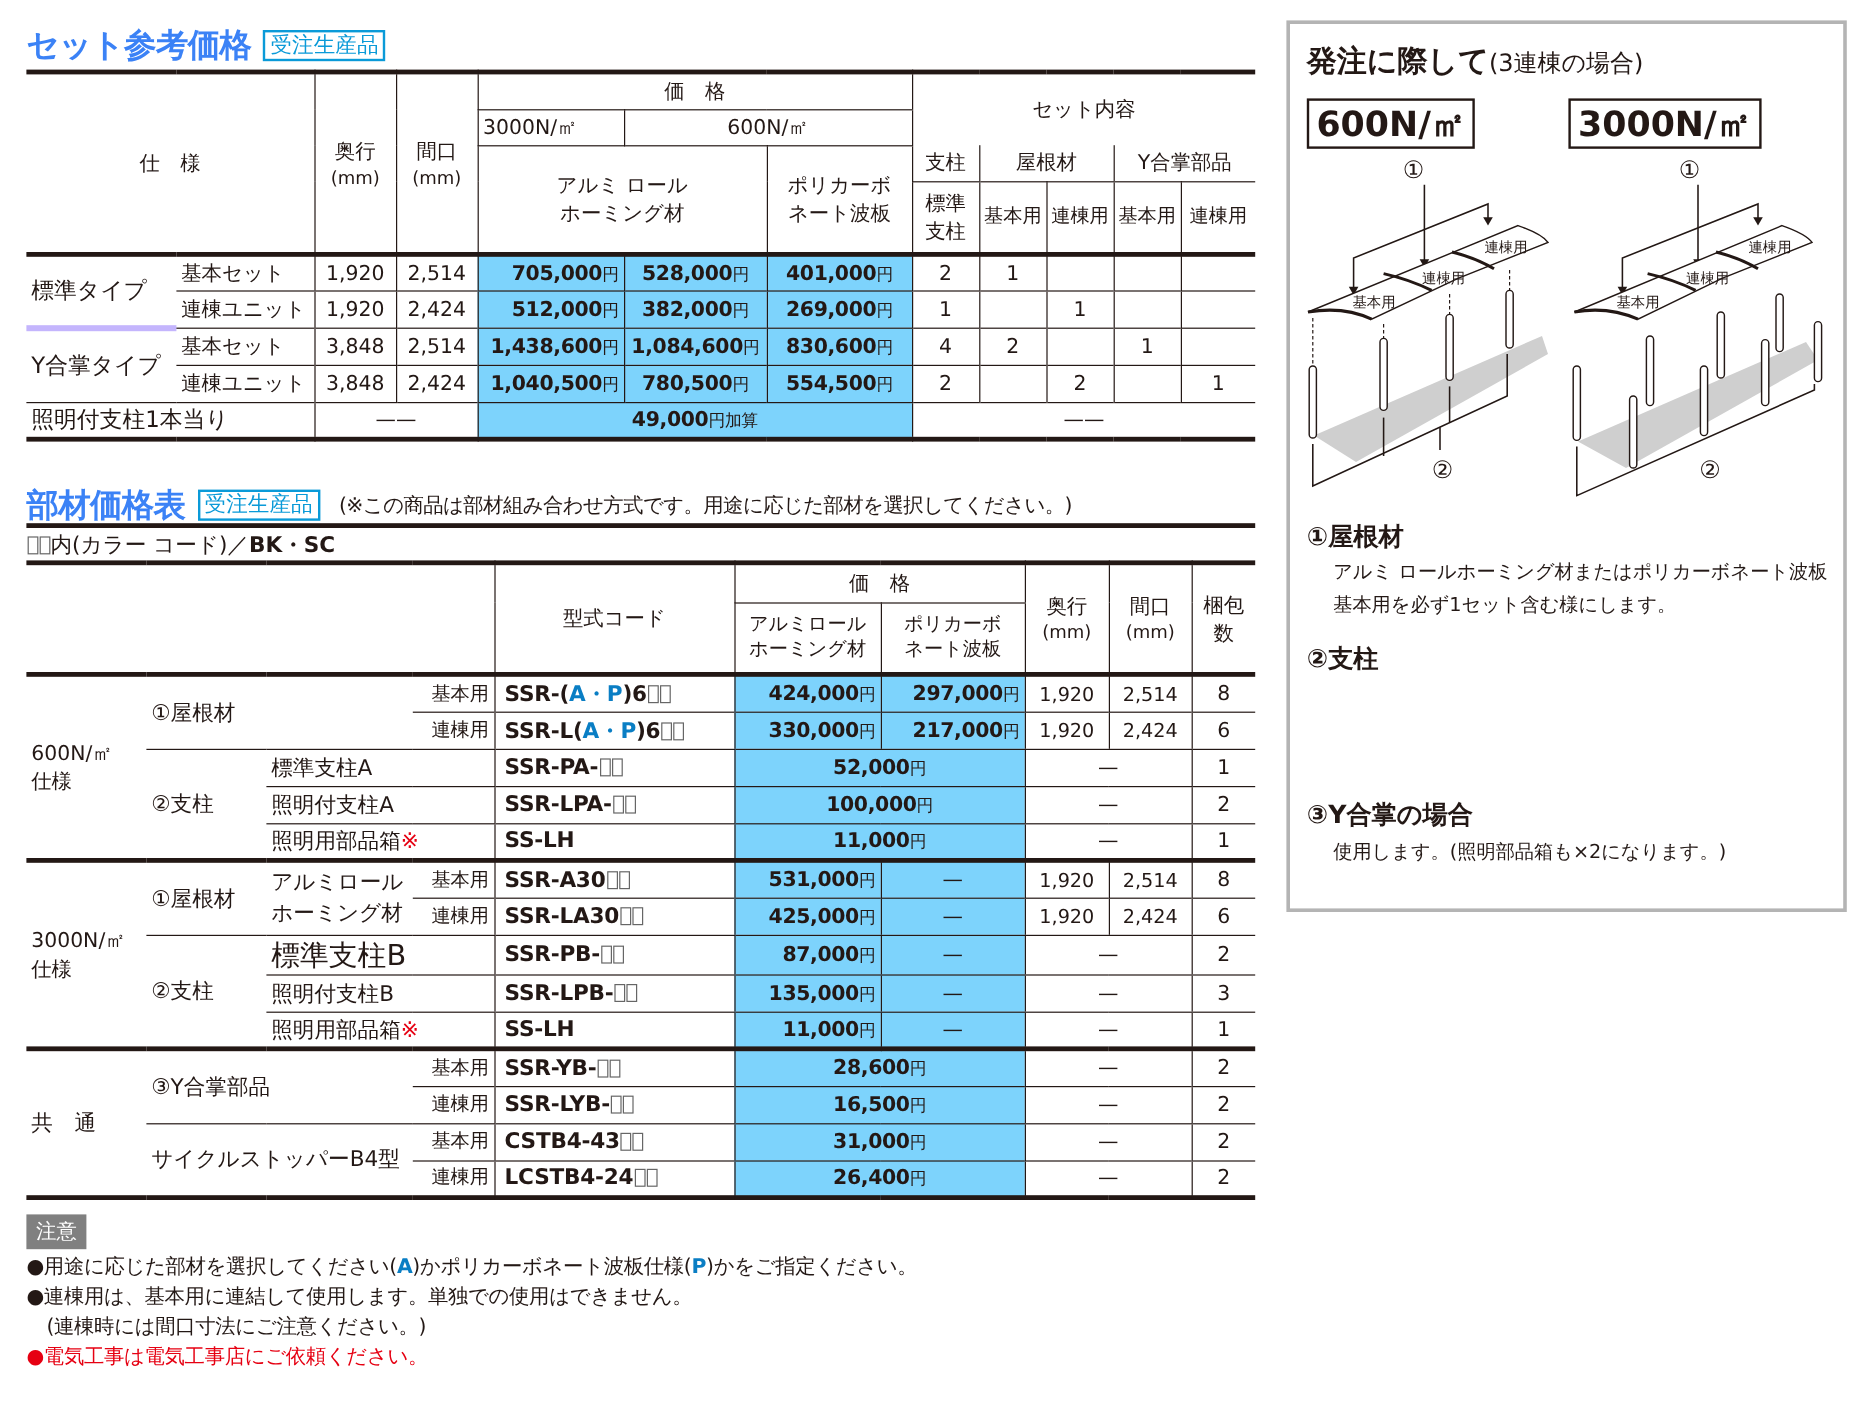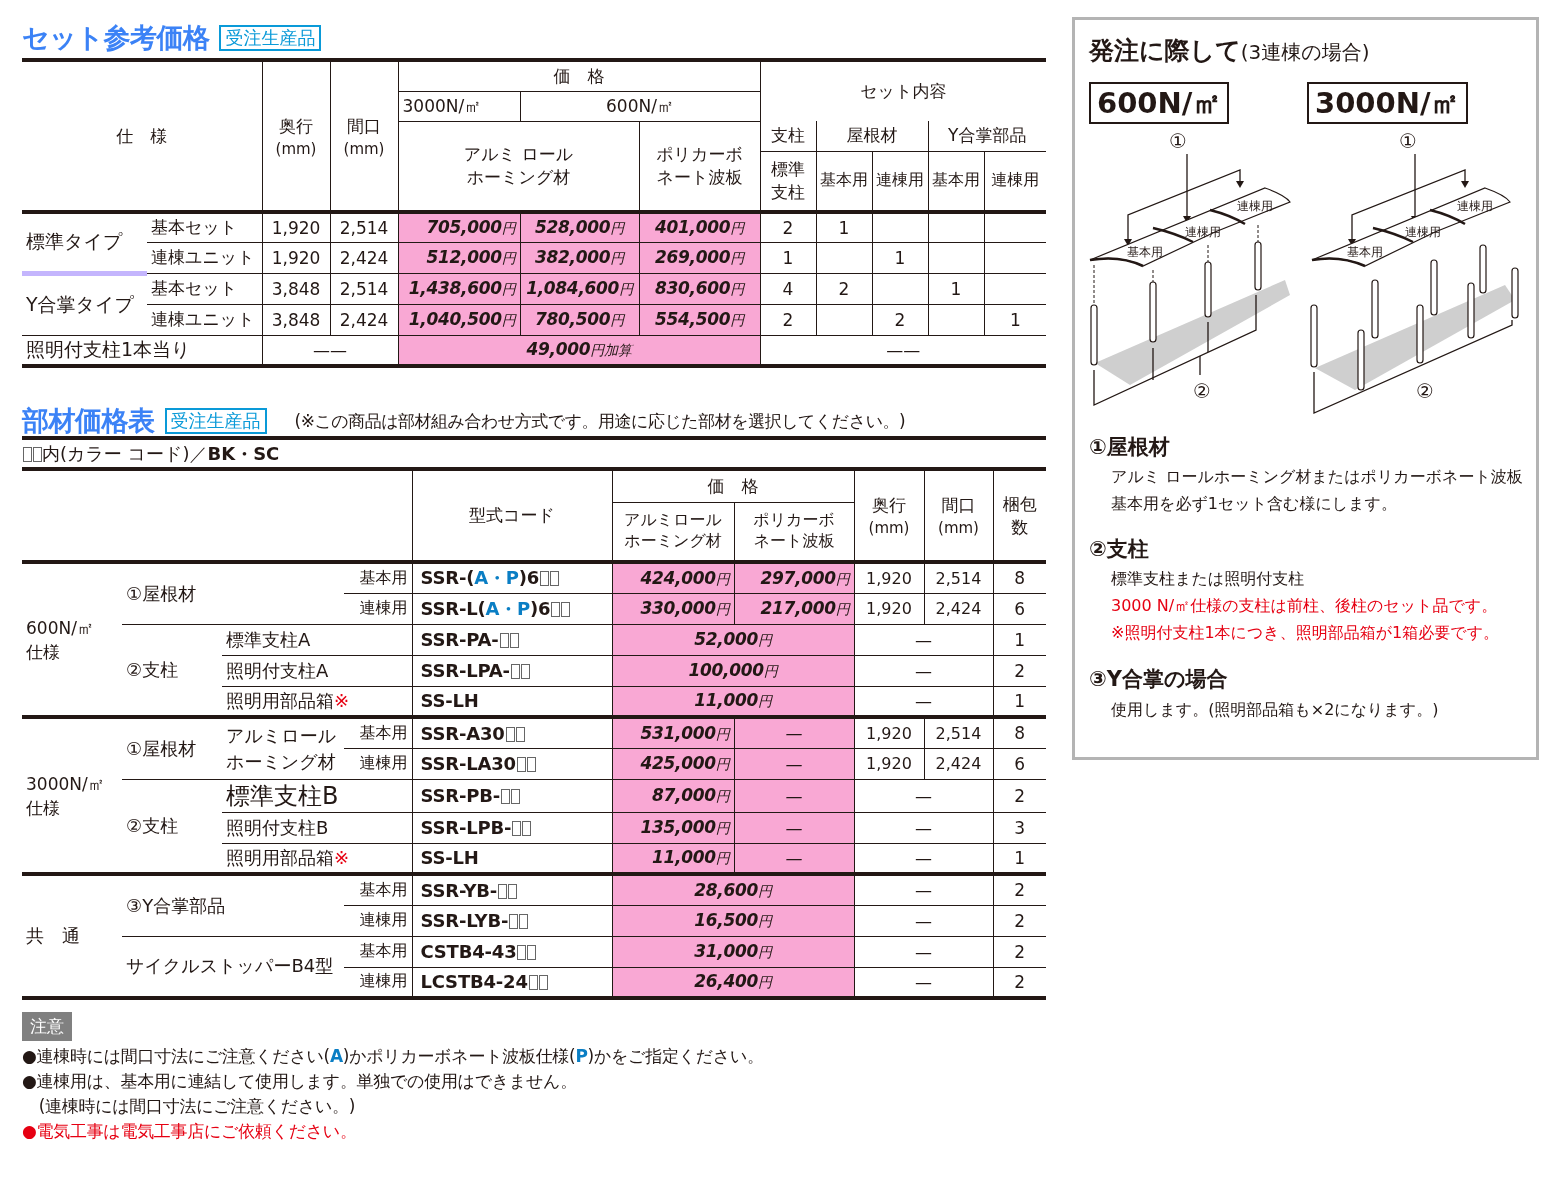--- a/index.html
+++ b/index.html
@@ -2,33 +2,33 @@
 <html><head>
 <meta charset="utf-8">
 <style>
   * { box-sizing: border-box; margin: 0; padding: 0; }
   html, body { width: 1562px; height: 1180px; background: #ffffff; overflow: hidden; }
   body { font-family: "DejaVu Sans", "Liberation Sans", sans-serif; color: #231815; position: relative; }
 
   .title-row { position: absolute; display: flex; align-items: center; }
   .big-title { font-size: 27px; font-weight: bold; letter-spacing: -0.5px; color: #3b82f6; }
   .order-tag { display: inline-block; border: 2px solid #0a9ad8; color: #0a9ad8; font-size: 18px; line-height: 22px; padding: 0 4px; margin-left: 10px; font-weight: normal; }
-  .note-inline { font-size: 17px; margin-left: 28px; color: #231815; letter-spacing: -0.5px; }
+  .note-inline { font-size: 17px; margin-left: 16px; color: #231815; letter-spacing: -0.5px; }
 
   table { border-collapse: collapse; position: absolute; table-layout: fixed; font-size: 17px; }
   td, th { font-weight: normal; padding: 0; vertical-align: middle; }
   .thick-top { border-top: 4px solid #231815; }
   .thick-bot { border-bottom: 4px solid #231815; }
   .vl { border-left: 1px solid #231815; }
   .vr { border-right: 1px solid #231815; }
   .hb { border-bottom: 1px solid #231815; }
   .c { text-align: center; }
   .r { text-align: right; padding-right: 4px; }
   .l { text-align: left; padding-left: 4px; }
-  .blue { background: #f9a8d4; font-style: italic; }
+  .blue { background: #7dd3fc; }
   .price { font-weight: bold; font-size: 17px; letter-spacing: -0.3px; }
   .yen { font-weight: normal; font-size: 14px; }
   .code { font-weight: bold; font-size: 18px; padding-left: 8px; letter-spacing: -0.2px; }
   .ap { color: #0a7ec4; }
   .red { color: #e60012; }
   .box2 { display: inline-block; width: 9px; height: 15px; border: 1px solid #666; margin-left: 1px; vertical-align: -2px; }
 
   
   .panel { position: absolute; left: 1072px; top: 17px; width: 467px; height: 743px; border: 3px solid #b4b4b4; background: #fff; }
   .panel-title { position: absolute; left: 14px; top: 14px; font-size: 25px; font-weight: bold; }
@@ -310,21 +310,21 @@
     <td class="code vl"><span>LCSTB4-24</span><span class="box2"></span><span class="box2"></span></td>
     <td colspan="2" class="c vl blue price"><span>26,400</span><span class="yen">円</span></td>
     <td colspan="2" class="c vl">—</td>
     <td class="c vl">2</td>
   </tr>
 </tbody>
   </table>
 
 <div class="notice-label">注意</div>
 <div class="notes">
-  <div><span>●連棟時には間口寸法にご注意ください(</span><b class="ap">A</b><span>)かポリカーボネート波板仕様(</span><b class="ap">P</b><span>)かをご指定ください。</span></div>
+  <div><span>●用途に応じた部材を選択してください(</span><b class="ap">A</b><span>)かポリカーボネート波板仕様(</span><b class="ap">P</b><span>)かをご指定ください。</span></div>
   <div>●連棟用は、基本用に連結して使用します。単独での使用はできません。</div>
   <div>　(連棟時には間口寸法にご注意ください。)</div>
   <div class="red">●電気工事は電気工事店にご依頼ください。</div>
 </div>
 
 <div class="panel">
   <div class="panel-title">
     <span>発注に際して</span><span class="sub">(3連棟の場合)</span>
   </div>
   <div class="load-box" style="left:14px;">600N/㎡</div>
@@ -397,23 +397,18 @@
     </g>
   </svg>
 
   <div class="sec-h" style="top:413px;">①屋根材</div>
   <div class="sec-t" style="top:443px;">
     <div>アルミ ロールホーミング材またはポリカーボネート波板</div>
     <div>基本用を必ず1セット含む様にします。</div>
   </div>
 
   <div class="sec-h" style="top:515px;">②支柱</div>
-  <div class="sec-t" style="top:545px;">
-    <div>標準支柱または照明付支柱</div>
-    <div class="red">3000 N/㎡仕様の支柱は前柱、後柱のセット品です。</div>
-    <div class="red">※照明付支柱1本につき、照明部品箱が1箱必要です。</div>
-  </div>
 
   <div class="sec-h" style="top:645px;">③Y合掌の場合</div>
   <div class="sec-t" style="top:676px; left:36px;">
     <div>使用します。(照明部品箱も×2になります。)</div>
   </div>
 </div>
 
 </body></html>

